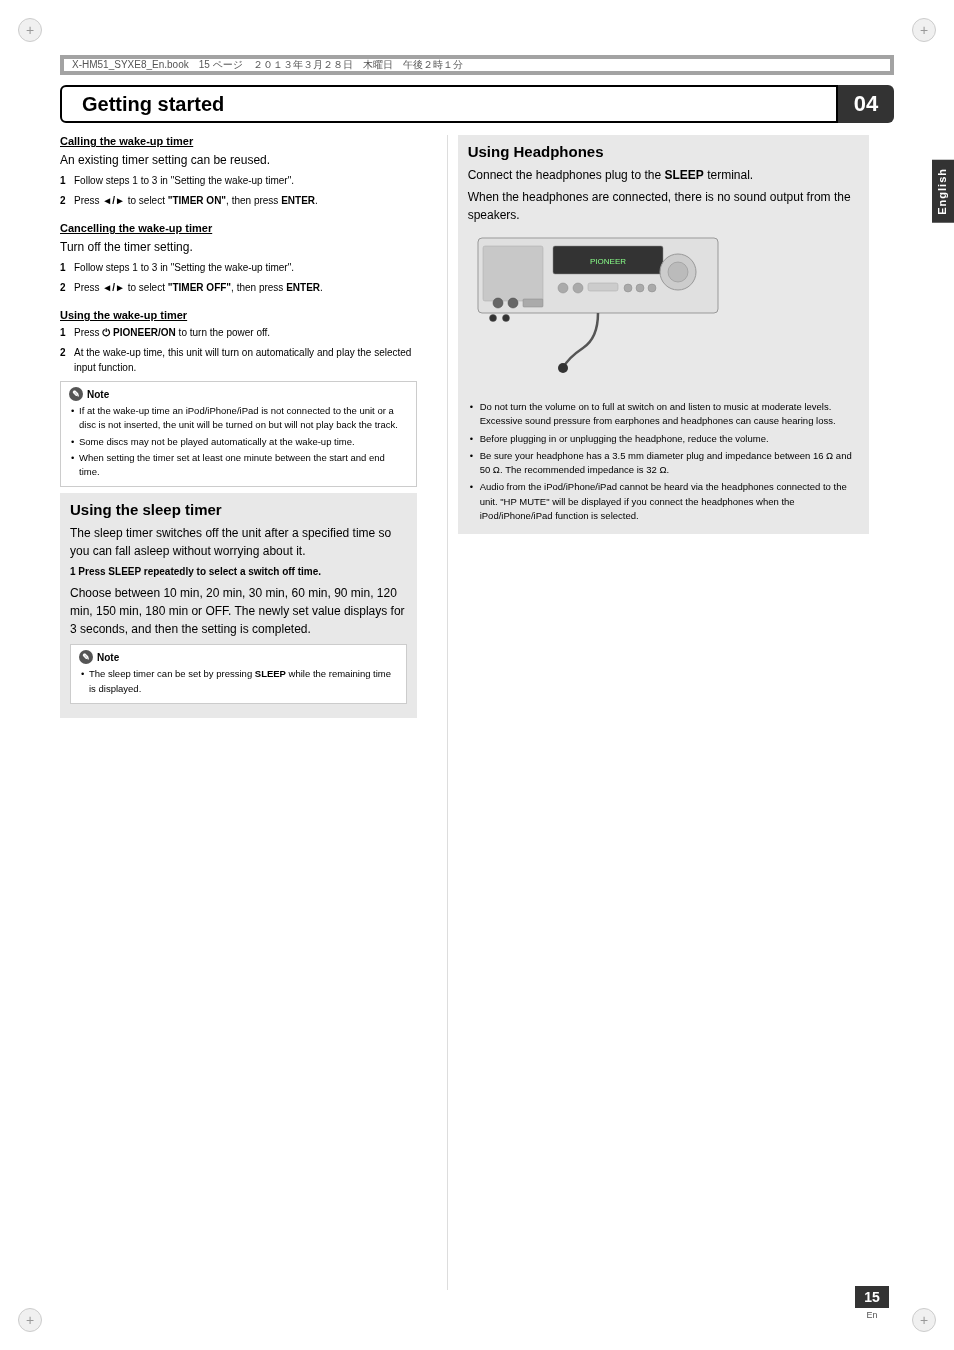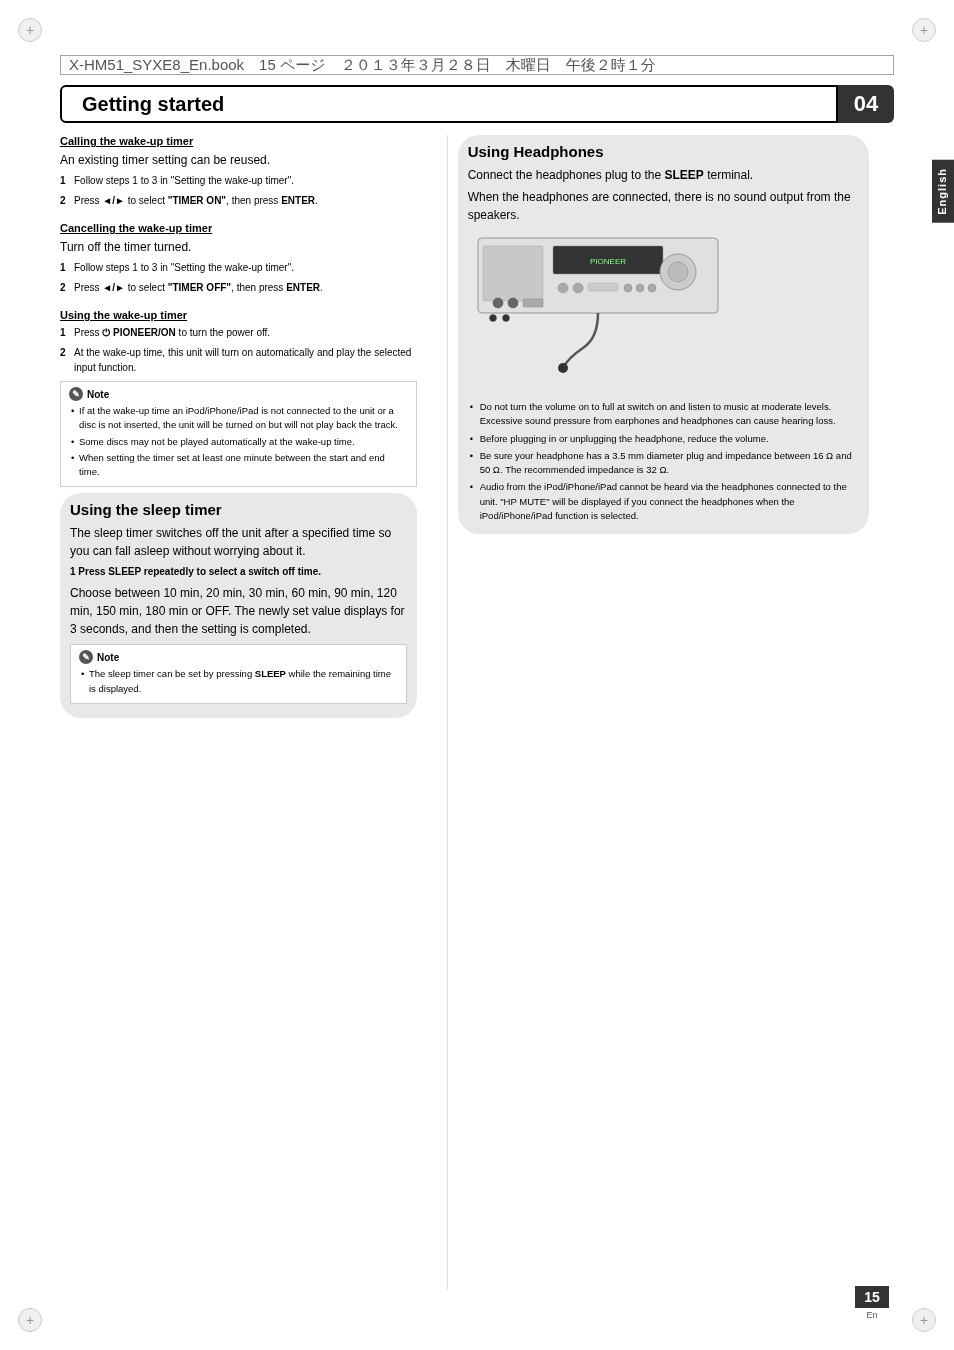--- a/index.html
+++ b/index.html
@@ -35,25 +35,25 @@
       color: #999;
     }
 
     
     .file-bar {
       position: absolute;
       top: 55px;
       left: 60px;
       right: 60px;
       height: 20px;
-      border: 1px solid #a3a3a3;
+      border: 4px solid #a3a3a3;
       display: flex;
       align-items: center;
       padding: 0 8px;
-      font-size: 15px;
+      font-size: 10px;
       color: #555;
       background: #fff;
     }
 
     
     .chapter-header {
       position: absolute;
       top: 85px;
       left: 60px;
       right: 60px;
@@ -206,21 +206,20 @@
       content: '•';
       position: absolute;
       left: 2px;
     }
 
     
     .gray-section {
       background: #e8e8e8;
       padding: 8px 10px;
       margin-bottom: 8px;
-      border-radius: 21px;
     }
 
     
     .bullet-list {
       list-style: none;
       padding: 0;
       margin: 0;
     }
     .bullet-list li {
       font-size: 9.5px;
@@ -296,21 +295,21 @@
     <div class="step">
       <span class="step-num">1</span>
       <span class="step-content">Follow steps 1 to 3 in "Setting the wake-up timer".</span>
     </div>
     <div class="step">
       <span class="step-num">2</span>
       <span class="step-content">Press <b>◄/►</b> to select <b>"TIMER ON"</b>, then press <b>ENTER</b>.</span>
     </div>
 
     <div class="section-heading">Cancelling the wake-up timer</div>
-    <p class="body-text">Turn off the timer turned.</p>
+    <p class="body-text">Turn off the timer setting.</p>
     <div class="step">
       <span class="step-num">1</span>
       <span class="step-content">Follow steps 1 to 3 in "Setting the wake-up timer".</span>
     </div>
     <div class="step">
       <span class="step-num">2</span>
       <span class="step-content">Press <b>◄/►</b> to select <b>"TIMER OFF"</b>, then press <b>ENTER</b>.</span>
     </div>
 
     <div class="section-heading">Using the wake-up timer</div>

